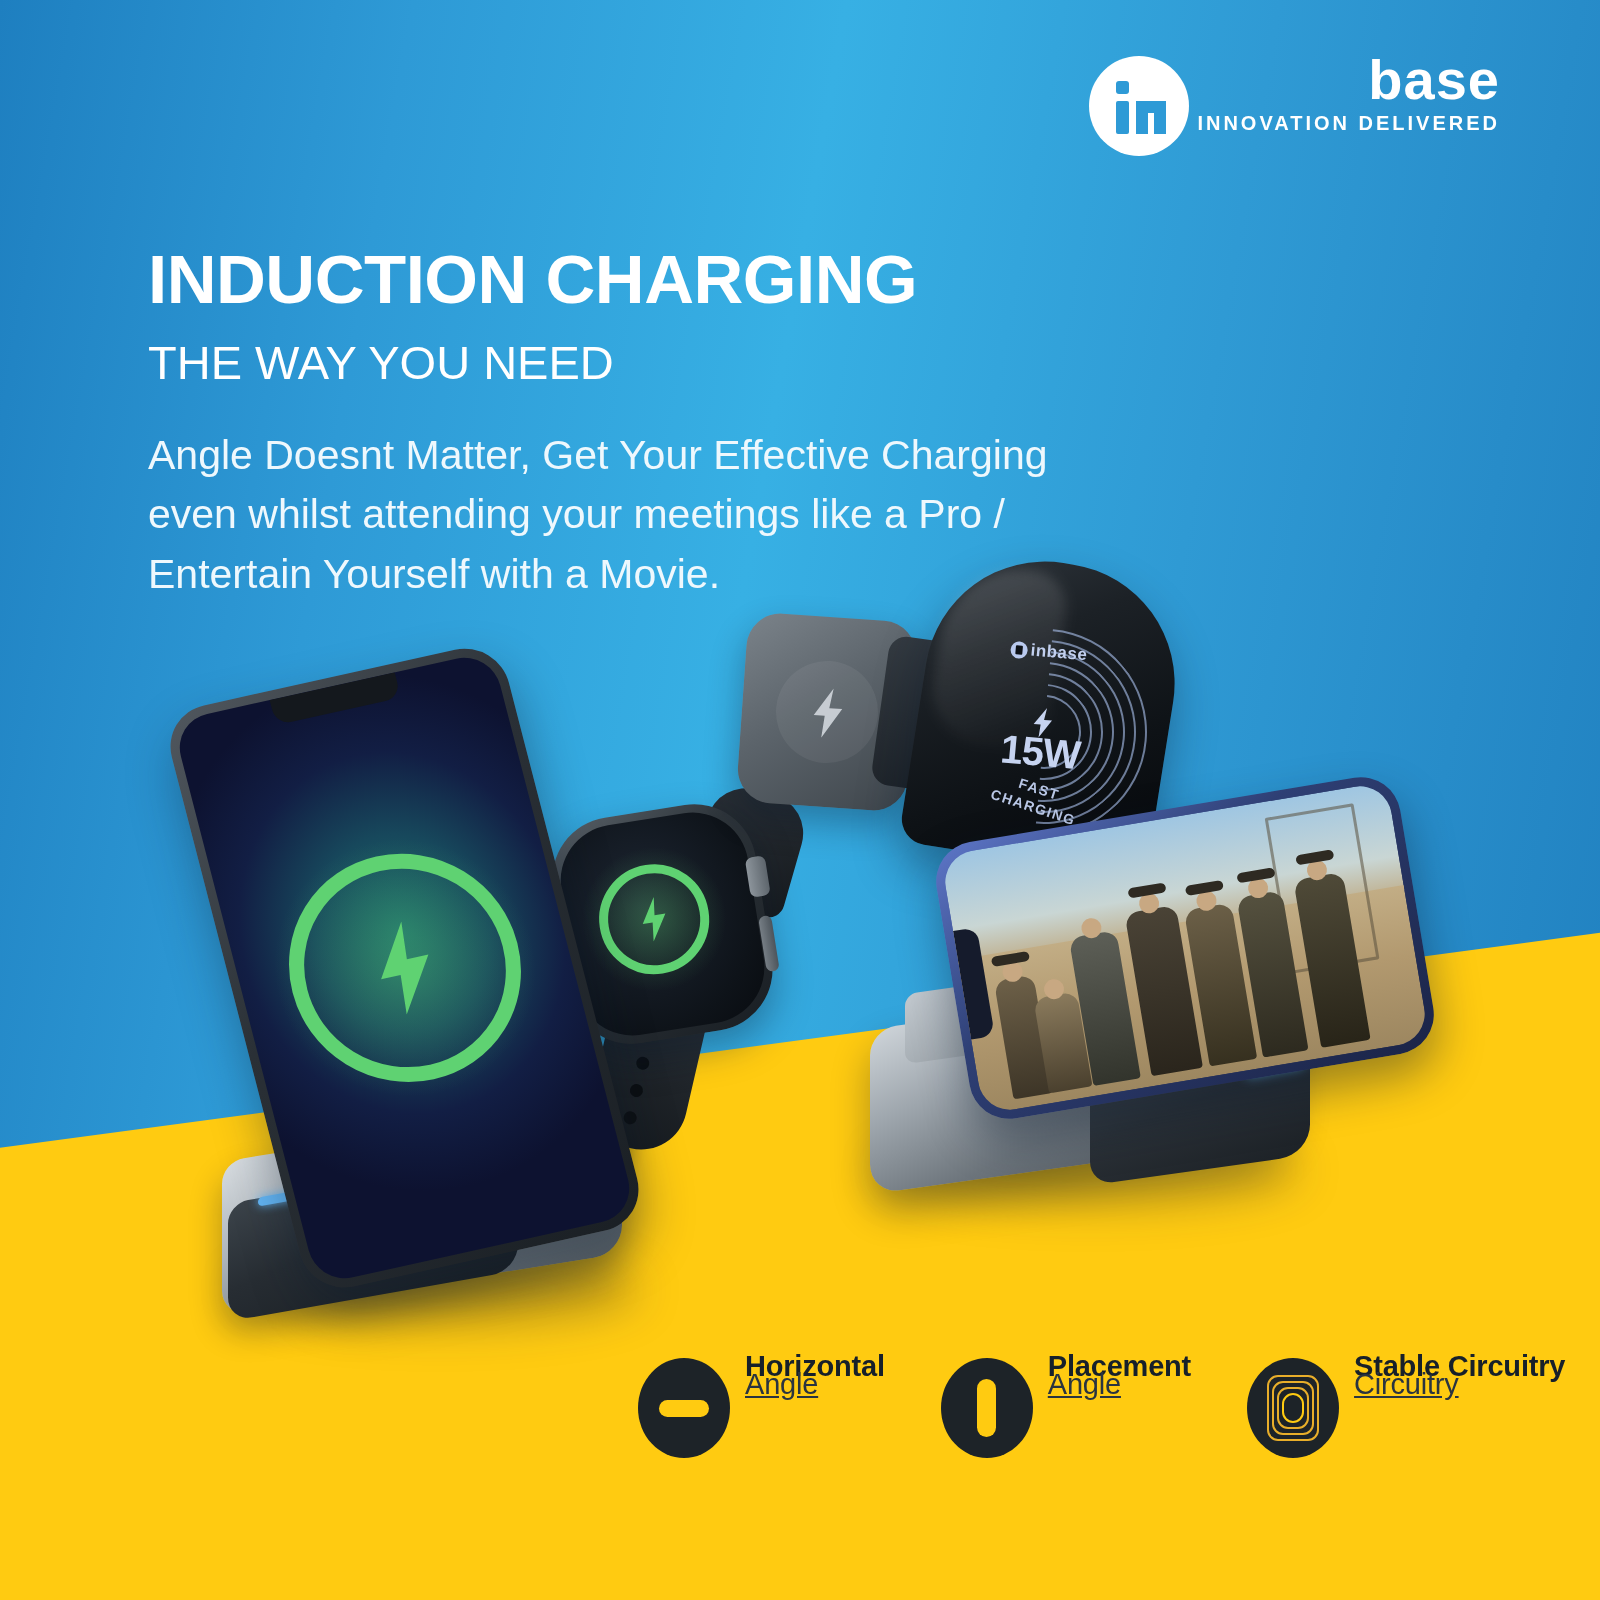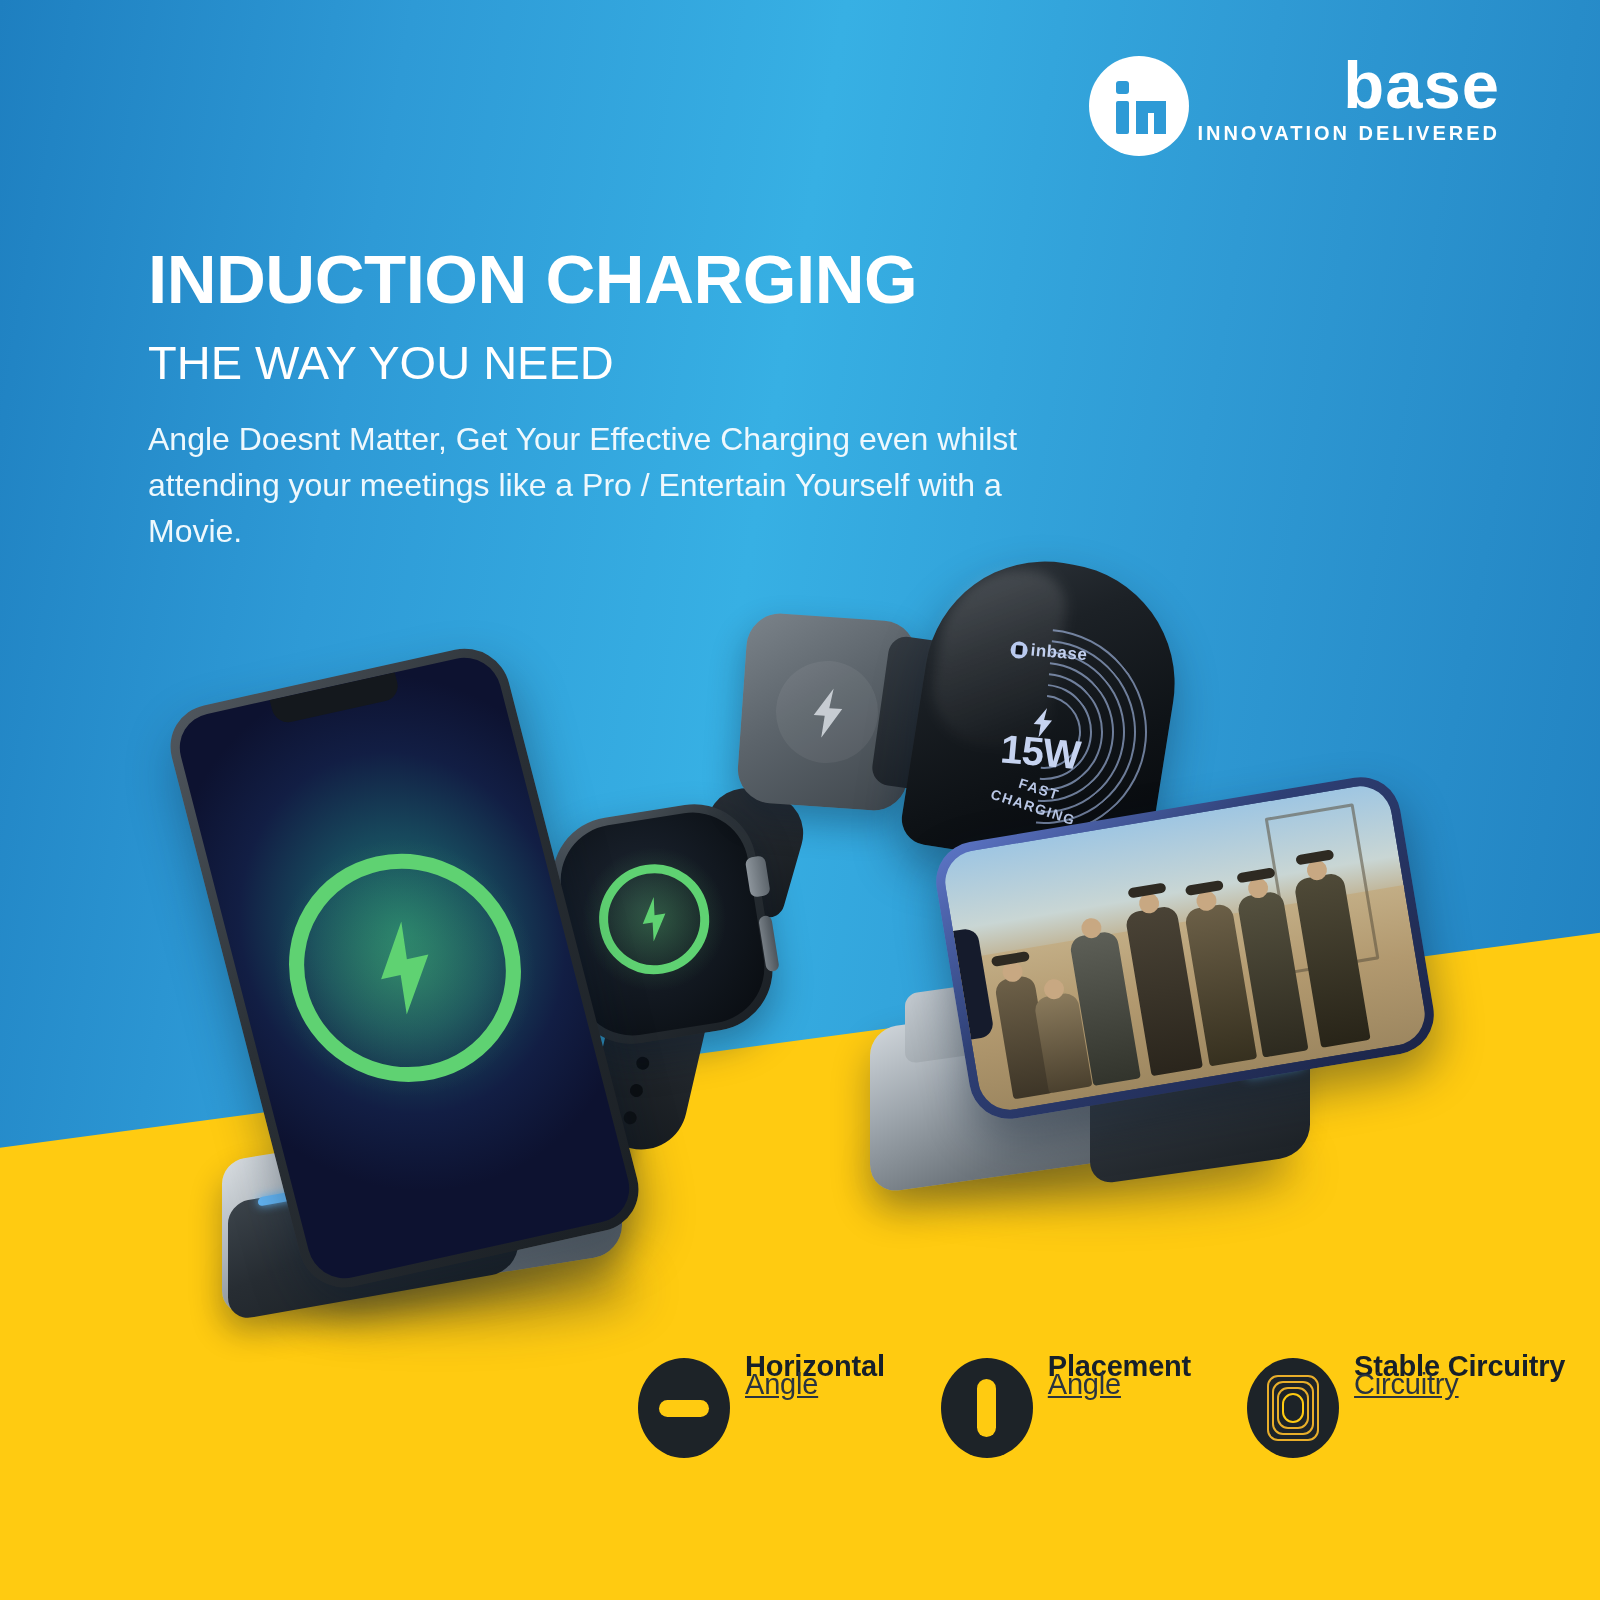--- a/index.html
+++ b/index.html
@@ -16,28 +16,28 @@
   
   .logo{position:absolute;right:100px;top:56px;display:flex;align-items:flex-start;}
   .logo-mark{width:100px;height:100px;border-radius:50%;background:#ffffff;
       position:relative;flex:0 0 auto;}
   .logo-mark .dot{position:absolute;left:27px;top:25px;width:13px;height:13px;border-radius:3px;background:#2e9ad6;}
   .logo-mark .bar-i{position:absolute;left:27px;top:45px;width:13px;height:33px;border-radius:2px;background:#2e9ad6;}
   .logo-mark .n-left{position:absolute;left:47px;top:45px;width:12px;height:33px;background:#2e9ad6;}
   .logo-mark .n-top{position:absolute;left:47px;top:45px;width:30px;height:12px;background:#2e9ad6;border-top-right-radius:10px;}
   .logo-mark .n-right{position:absolute;left:65px;top:45px;width:12px;height:33px;background:#2e9ad6;}
   .logo-words{margin-left:8px;display:flex;flex-direction:column;align-items:flex-end;}
-  .logo-base{font-size:67px;line-height:0.86em;font-weight:700;color:#ffffff;letter-spacing:1px;}
+  .logo-base{font-size:56px;line-height:0.86em;font-weight:700;color:#ffffff;letter-spacing:1px;}
   .logo-tag{font-size:20px;font-weight:600;color:#ffffff;letter-spacing:3.0px;margin-top:8px;}
 
   
   .copy{position:absolute;left:148px;top:168px;width:940px;}
   .h1{color:#ffffff;font-size:69px;line-height:1.08em;font-weight:700;letter-spacing:-0.5px;margin:0;}
   .h2{color:#ffffff;font-size:47px;line-height:1.12em;font-weight:400;letter-spacing:0px;margin:20px 0 0 0;}
-  .body-copy{color:#eef8fd;font-size:32px;line-height:1.45em;font-weight:400;margin:26px 0 0 0;max-width:905px;}
+  .body-copy{color:#eef8fd;font-size:41px;line-height:1.45em;font-weight:400;margin:36px 0 0 0;max-width:905px;}
 
   
   .scene{position:absolute;left:0;top:0;width:1600px;height:1600px;}
 
   
   .sh{position:absolute;border-radius:50%;background:rgba(20,30,45,.28);filter:blur(22px);}
 
   
   .L-base{position:absolute;left:222px;top:1130px;width:400px;height:155px;
       background:linear-gradient(160deg,#d8dde1 0%,#aeb5bb 32%,#7e868d 62%,#5a6268 100%);

